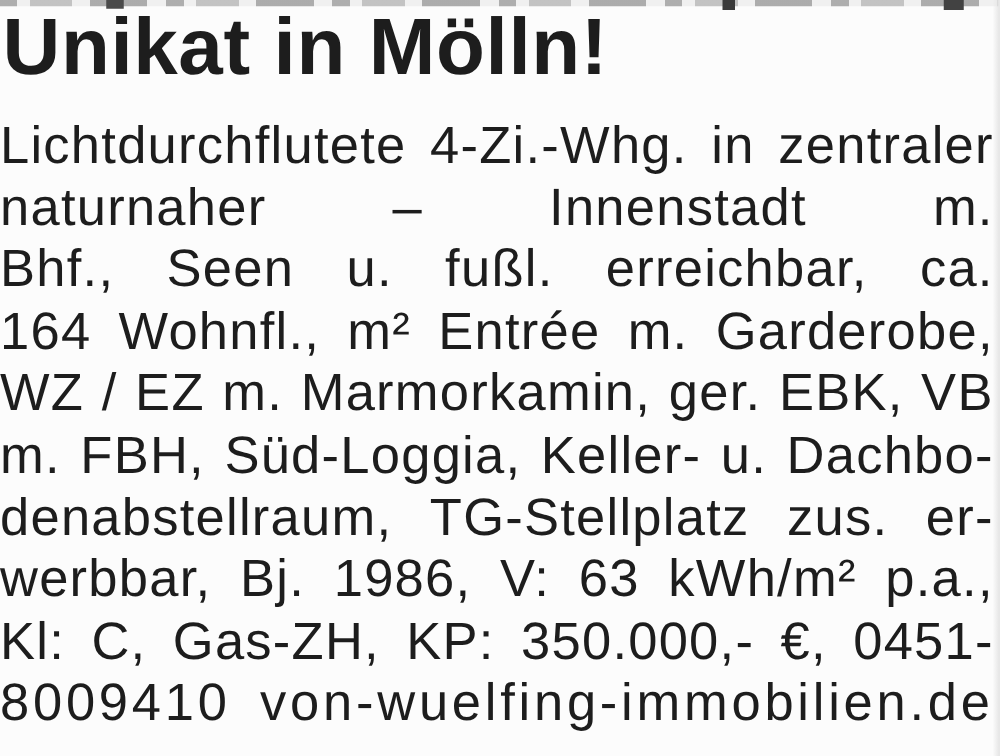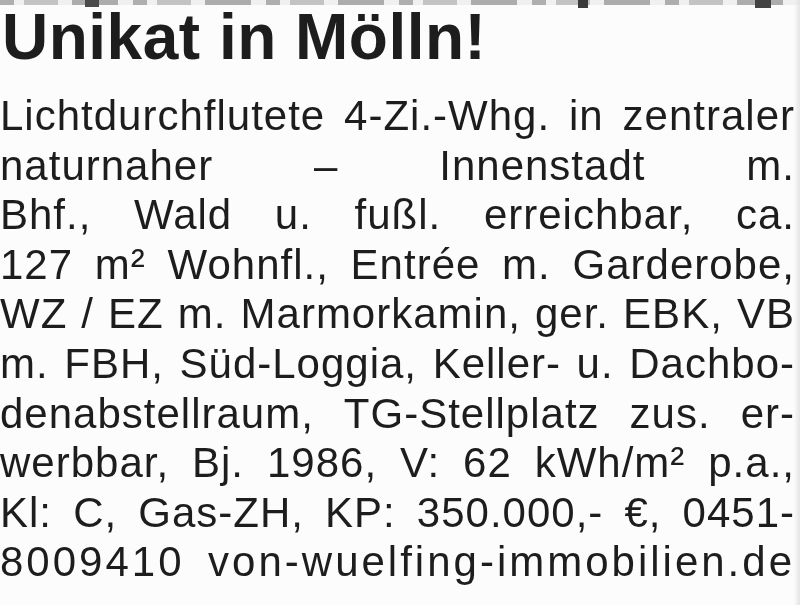--- a/index.html
+++ b/index.html
@@ -90,30 +90,30 @@
           <span>zentraler</span>
         </div>
       <div class="line">
           <span>naturnaher</span>
           <span>–</span>
           <span>Innenstadt</span>
           <span>m.</span>
         </div>
       <div class="line">
           <span>Bhf.,</span>
-          <span>Wald</span>
+          <span>Seen</span>
           <span>u.</span>
           <span>fußl.</span>
           <span>erreichbar,</span>
           <span>ca.</span>
         </div>
       <div class="line">
-          <span>127</span>
+          <span>164</span>
+          <span>Wohnfl.,</span>
           <span>m²</span>
-          <span>Wohnfl.,</span>
           <span>Entrée</span>
           <span>m.</span>
           <span>Garderobe,</span>
         </div>
       <div class="line">
           <span>WZ</span>
           <span>/</span>
           <span>EZ</span>
           <span>m.</span>
           <span>Marmorkamin,</span>
@@ -133,21 +133,21 @@
           <span>denabstellraum,</span>
           <span>TG-Stellplatz</span>
           <span>zus.</span>
           <span>er-</span>
         </div>
       <div class="line">
           <span>werbbar,</span>
           <span>Bj.</span>
           <span>1986,</span>
           <span>V:</span>
-          <span>62</span>
+          <span>63</span>
           <span>kWh/m²</span>
           <span>p.a.,</span>
         </div>
       <div class="line">
           <span>Kl:</span>
           <span>C,</span>
           <span>Gas-ZH,</span>
           <span>KP:</span>
           <span>350.000,-</span>
           <span>€,</span>

